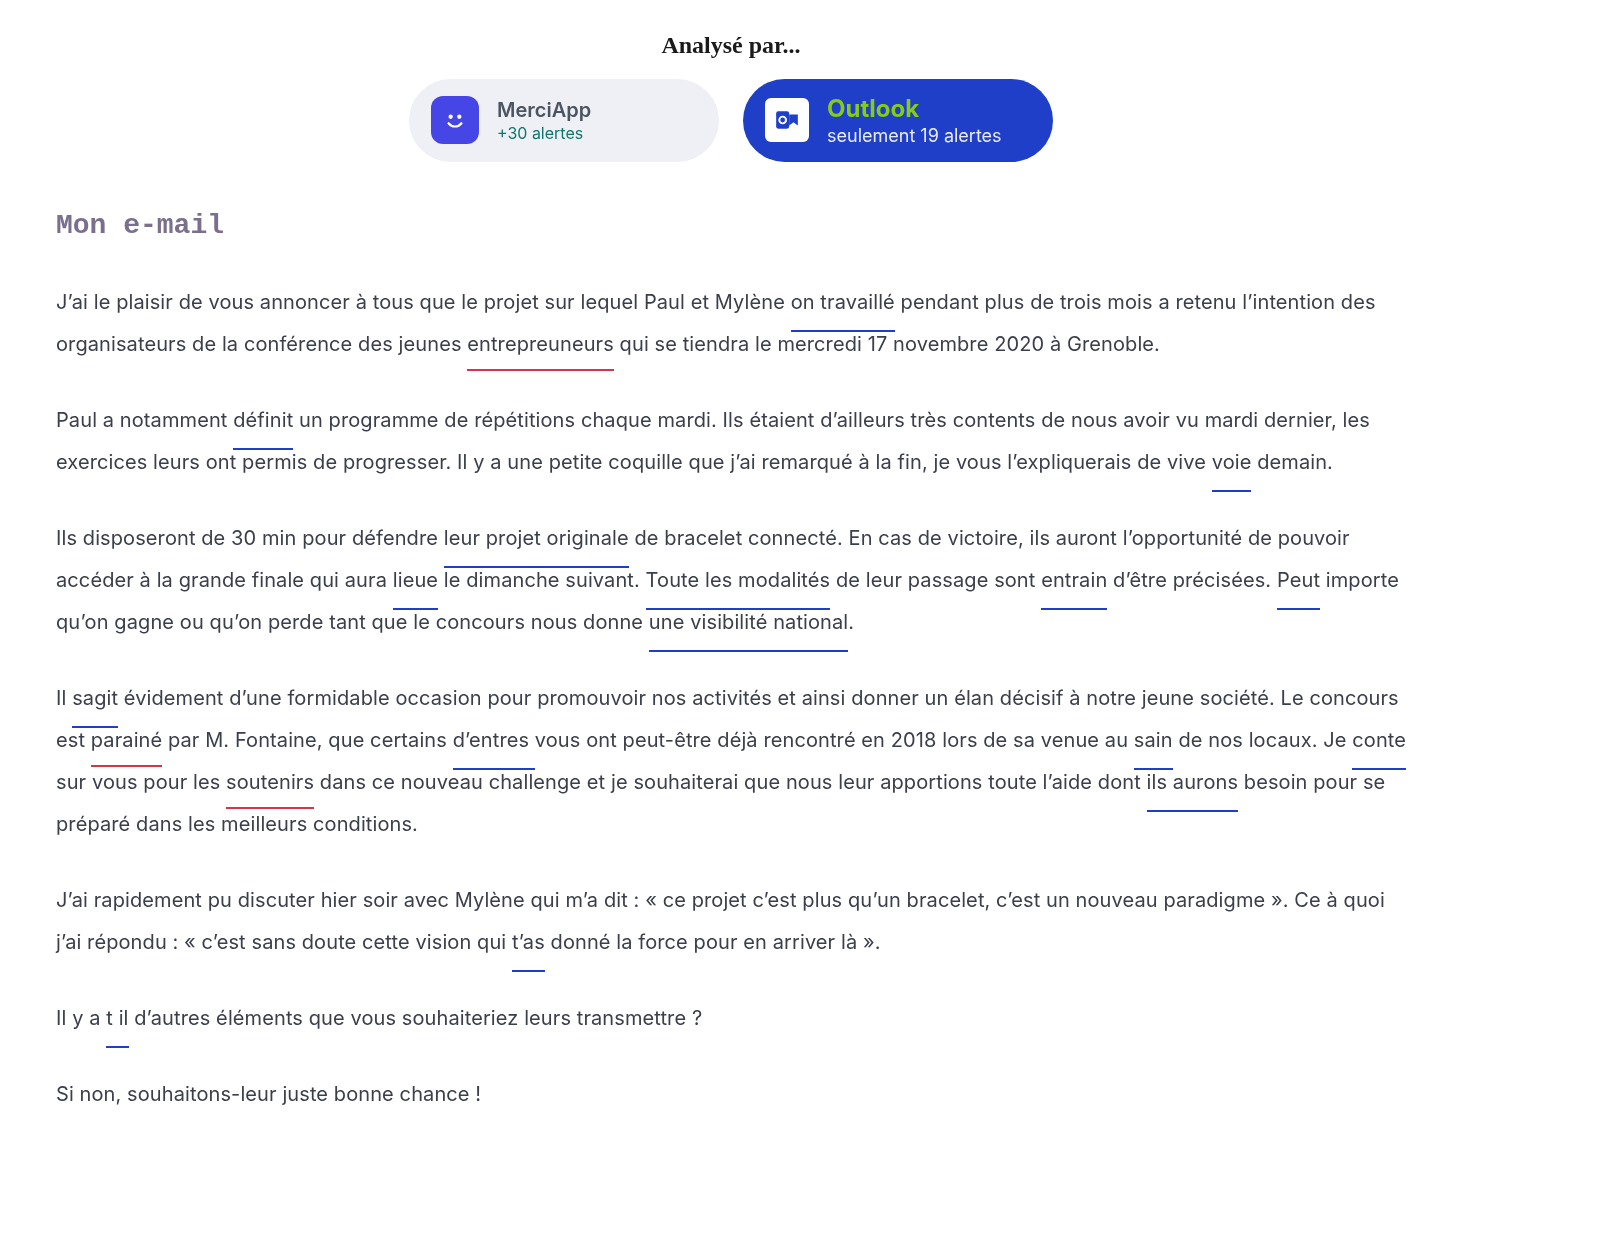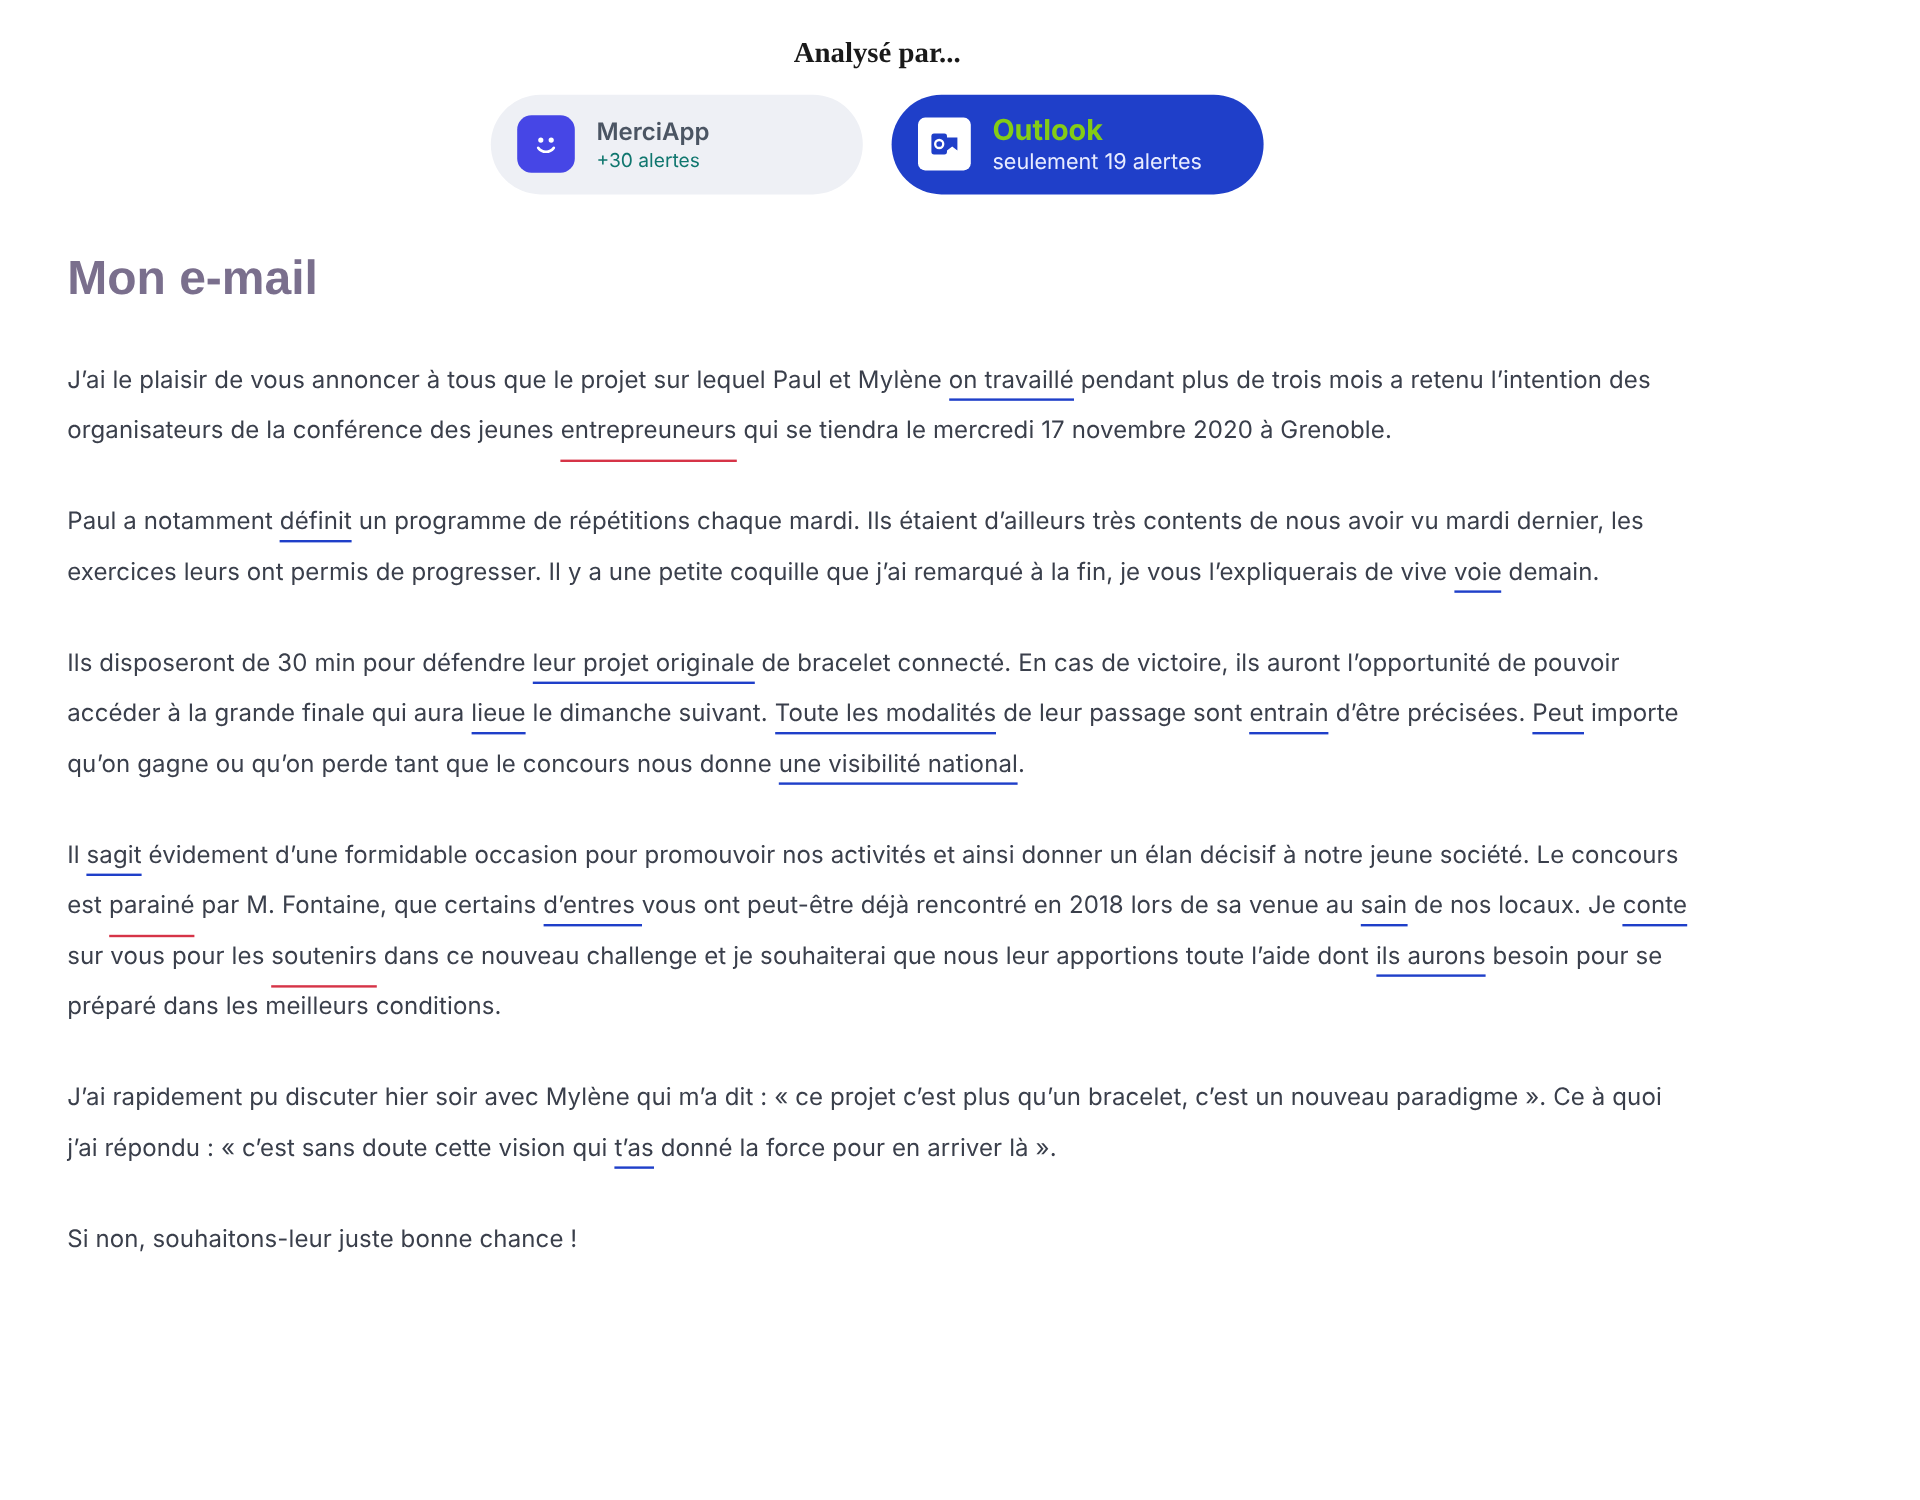--- a/index.html
+++ b/index.html
@@ -62,41 +62,41 @@
   }
   .pill.grey .icon { background: #4646e6; }
   .pill.blue .icon { background: #ffffff; border-radius: 6px; width: 44px; height: 44px; flex-basis: 44px; }
   .pill-text { display: flex; flex-direction: column; line-height: 1.3; }
   .pill.grey .app-name { color: #4b5563; font-weight: 600; font-size: 20px; }
   .pill.grey .app-sub  { color: #0f766e; font-size: 16px; }
   .pill.blue .app-name { color: #84cc16; font-weight: 700; font-size: 24px; }
   .pill.blue .app-sub  { color: #e8ecff; font-size: 18px; }
 
   .mail-title {
-    font-family: Liberation Sans, sans-serif;
+    font-family: Liberation Mono, monospace;
     font-weight: 700;
-    font-size: 40px;
+    font-size: 28px;
     color: var(--title);
     margin: 16px 0 40px;
   }
 
   .mail-body p {
     font-size: 20px;
     line-height: 42px;
     margin: 0 0 34px;
     color: #3a3f4b;
     letter-spacing: 0.1px;
   }
   .u-red {
     border-bottom: 2px solid var(--red);
     padding-bottom: 13px;
   }
   .u-blue {
     border-bottom: 2px solid var(--blue);
-    padding-bottom: 4px;
+    padding-bottom: 16px;
   }
 </style>
 </head>
 <body>
 
 <div class="page">
 
   <div class="analysed-by">Analysé par...</div>
 
   <div class="pill-row">
@@ -149,20 +149,23 @@
     </p>
 
     <p>
       <span>Il </span><span class="u-blue">sagit</span><span> évidement d’une formidable occasion pour promouvoir nos activités et ainsi donner un élan décisif à notre jeune société. Le concours est </span><span class="u-red">parainé</span><span> par M. Fontaine, que certains </span><span class="u-blue">d’entres </span><span>vous ont peut-être déjà rencontré en 2018 lors de sa venue au </span><span class="u-blue">sain</span><span> de nos locaux. Je </span><span class="u-blue">conte</span><span> sur vous pour les </span><span class="u-red">soutenirs</span><span> dans ce nouveau challenge et je souhaiterai que nous leur apportions toute l’aide dont </span><span class="u-blue">ils aurons</span><span> besoin pour se préparé dans les meilleurs conditions.</span>
     </p>
 
     <p>
       <span>J’ai rapidement pu discuter hier soir avec Mylène qui m’a dit : « ce projet c’est plus qu’un bracelet, c’est un nouveau paradigme ». Ce à quoi j’ai répondu : « c’est sans doute cette vision qui </span><span class="u-blue">t’as</span><span> donné la force pour en arriver là ».</span>
     </p>
 
+    <p>
+      <span>Il y a </span><span class="u-blue">t il</span><span> d’autres éléments que vous souhaiteriez leurs transmettre ?</span>
+    </p>
 
     <p>
       <span>Si non, souhaitons-leur juste bonne chance !</span>
     </p>
 
   </div>
 
 </div>
 
 </body></html>

